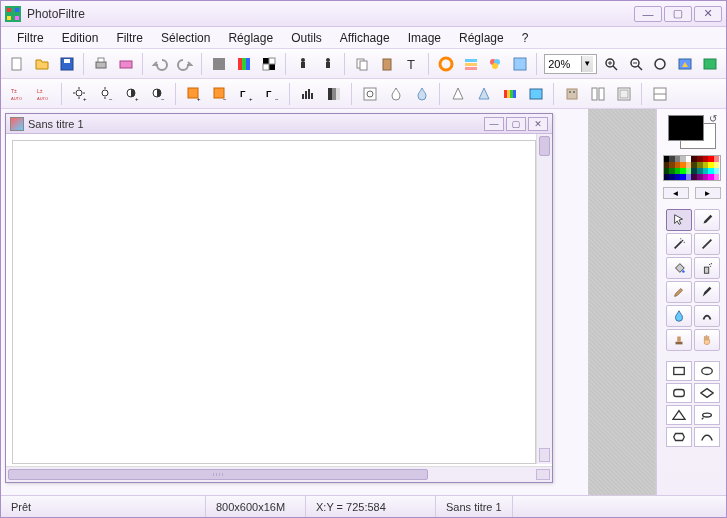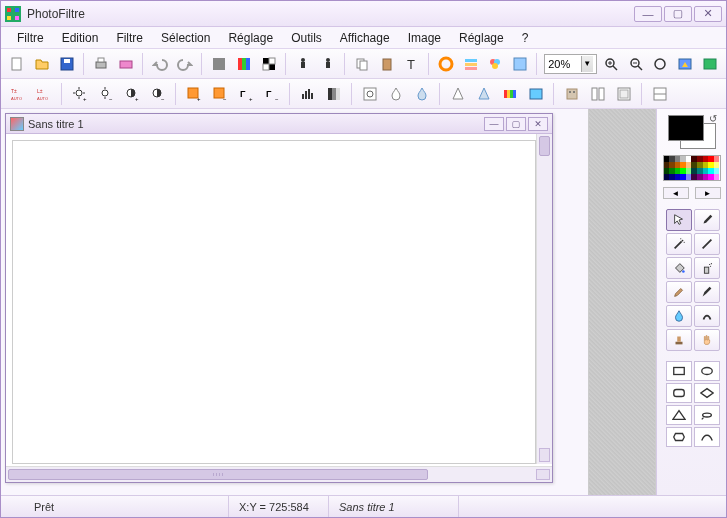--- a/index.html
+++ b/index.html
@@ -56,25 +56,25 @@
 .pal-nav { display:flex; gap:2px; width:58px; justify-content:space-between; margin-top:2px;}
 .pal-nav .pn { width:26px; height:12px; border:1px solid #bbb; background:#f5f1fa; font-size:8px; display:flex;align-items:center;justify-content:center; cursor:pointer;}
 .tool-grid { width:60px; display:grid; grid-template-columns:1fr 1fr; gap:2px; margin-top:6px; padding: 0 4px;}
 .tool-grid .tool { width:26px; height:22px; border:1px solid #c8bcda; background:linear-gradient(to bottom,#fff,#f1ebf8); display:flex;align-items:center;justify-content:center; cursor:pointer; border-radius:2px;}
 .tool-grid .tool.sel { border-color:#8a74ab; background:#e5dbf1; }
 .tool-grid .tool svg { width:14px; height:14px; }
 .shape-grid { width:60px; display:grid; grid-template-columns:1fr 1fr; gap:2px; margin-top:6px; padding: 0 4px;}
 .shape-grid .shp { width:26px; height:20px; border:1px solid #c8bcda; background:#fff; display:flex;align-items:center;justify-content:center; cursor:pointer;}
 .shape-grid .shp svg { width:14px; height:12px; stroke:#333; fill:none; stroke-width:1.5;}
 
-.statusbar { height: 22px; background: linear-gradient(to bottom,#faf7fd,#ece4f5); border-top:1px solid #d6cae6; display:flex; align-items:center; font-size:11px; color:#333;padding-left:23px; }
+.statusbar { height: 22px; background: linear-gradient(to bottom,#faf7fd,#ece4f5); border-top:1px solid #d6cae6; display:flex; align-items:center; font-size:11px; color:#333; }
 .statusbar .cell { padding: 0 10px; border-right:1px solid #d6cae6; height:100%; display:flex; align-items:center; }
 .statusbar .cell:first-child { width: 205px; }
 .statusbar .cell:nth-child(2){ width: 100px; }
-.statusbar .cell:nth-child(3){ width: 130px; font-style: italic; }
+.statusbar .cell:nth-child(3){ width: 130px; }
 </style>
 </head>
 <body>
 
 <div class="window">
 
   <div class="titlebar">
     <svg class="app-icon" viewBox="0 0 16 16">
         <rect x="0" y="0" width="16" height="16" fill="#2a6"></rect>
         <rect x="2" y="2" width="4" height="4" fill="#f33"></rect>
@@ -615,17 +615,18 @@
             <svg viewBox="0 0 16 12">
               <path d="M2 10c3-8 9-8 12 0"></path>
             </svg>
           </div>
       </div>
     </div>
   </div>
 
   <div class="statusbar">
     <div class="cell">Prêt</div>
+    <div class="cell">800x600x16M</div>
     <div class="cell">X:Y = 725:584</div>
     <div class="cell">Sans titre 1</div>
   </div>
 
 </div>
 
 </body></html>

